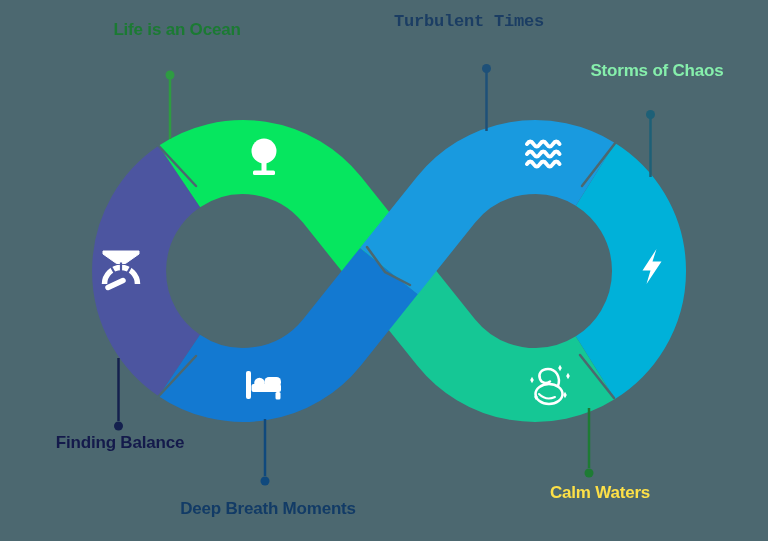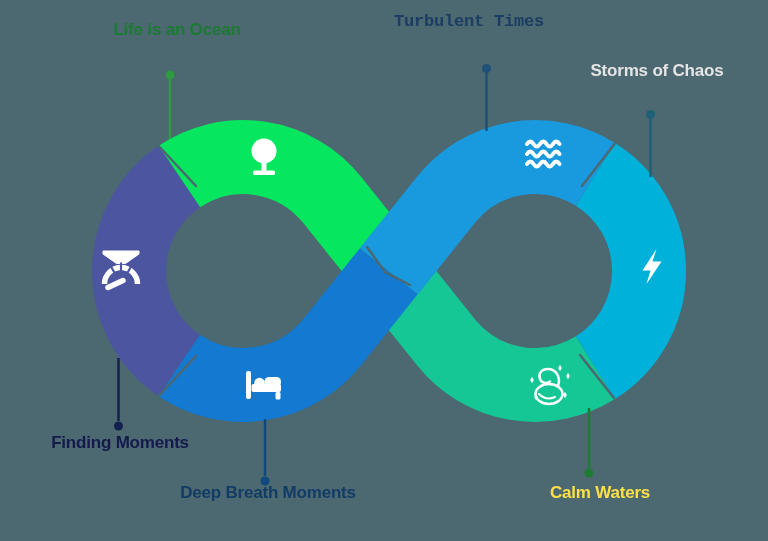--- a/index.html
+++ b/index.html
@@ -106,18 +106,18 @@
       <circle cx="486.5" cy="68.5" r="4.5" fill="#1E5078"></circle>
       <circle cx="650.5" cy="114.5" r="4.5" fill="#1E6077"></circle>
       <circle cx="589" cy="473" r="4.5" fill="#1E7B34"></circle>
       <circle cx="265" cy="481" r="4.5" fill="#10497D"></circle>
       <circle cx="118.5" cy="426" r="4.5" fill="#14204E"></circle>
     </g>
   </svg>
 
   <div class="label" style="left: 177px; top: 21px; color: rgb(27, 122, 51);">Life is an Ocean</div>
   <div class="label" style="left: 469px; top: 13px; color: rgb(27, 61, 99); font-family: Liberation Mono, monospace;">Turbulent Times</div>
-  <div class="label" style="left: 657px; top: 62px; color: #e5e5e5;">Storms of Chaos</div>
+  <div class="label" style="left: 657px; top: 62px; color: #86efac;">Storms of Chaos</div>
   <div class="label" style="left: 600px; top: 484px; color: #fde047;">Calm Waters</div>
-  <div class="label" style="left: 268px; top: 484px; color: rgb(18, 59, 102);">Deep Breath Moments</div>
-  <div class="label" style="left: 120px; top: 434px; color: rgb(20, 26, 75);">Finding Moments</div>
+  <div class="label" style="left: 268px; top: 500px; color: rgb(18, 59, 102);">Deep Breath Moments</div>
+  <div class="label" style="left: 120px; top: 434px; color: rgb(20, 26, 75);">Finding Balance</div>
 
 </div>
 
 </body></html>

